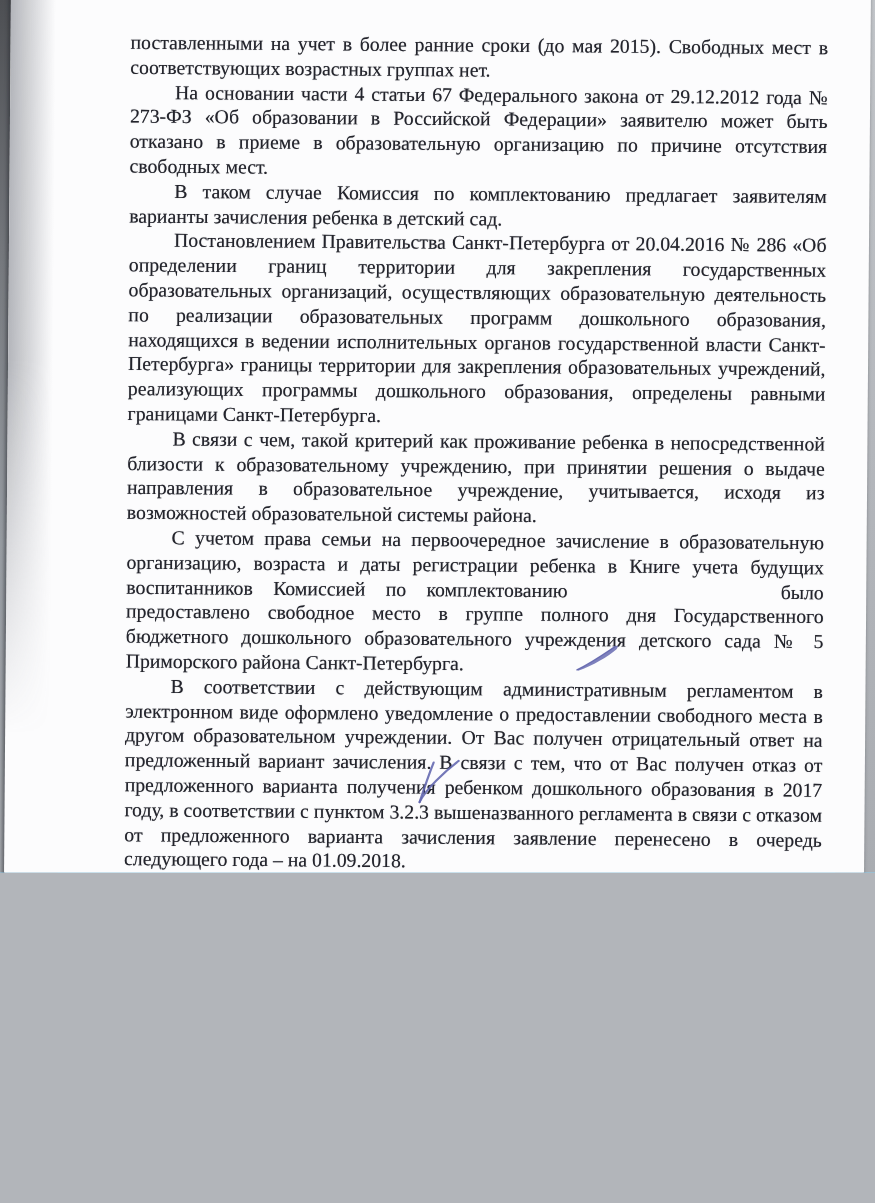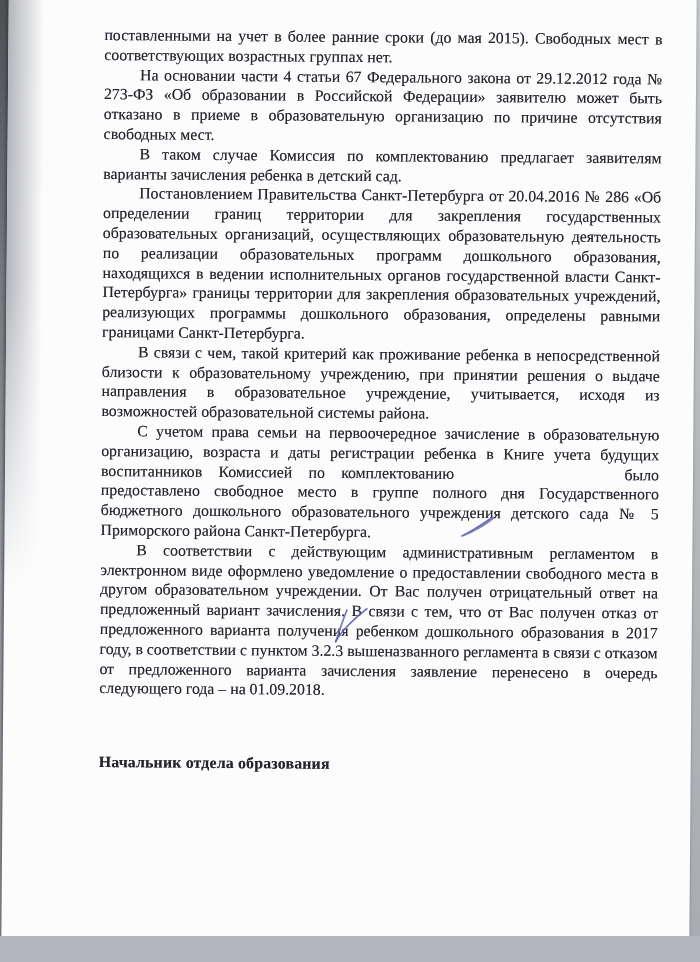--- a/index.html
+++ b/index.html
@@ -6,21 +6,21 @@
     margin: 0;
     padding: 0;
     width: 700px;
     height: 962px;
     overflow: hidden;
     background: #b2b5ba;
   }
   .scan {
     position: relative;
     width: 700px;
-    height: 936px;
+    height: 698px;
     background: #7dd3fc;
     overflow: hidden;
   }
   
   .bg-left {
     position: absolute; left: 0; top: 0; bottom: 0; width: 46px;
     background: linear-gradient(to bottom, #4d4f53 0%, #76797e 30%, #989da3 62%, #aaadb2 100%);
   }
   .bg-right {
     position: absolute; right: 0; top: 0; bottom: 0; width: 32px;

